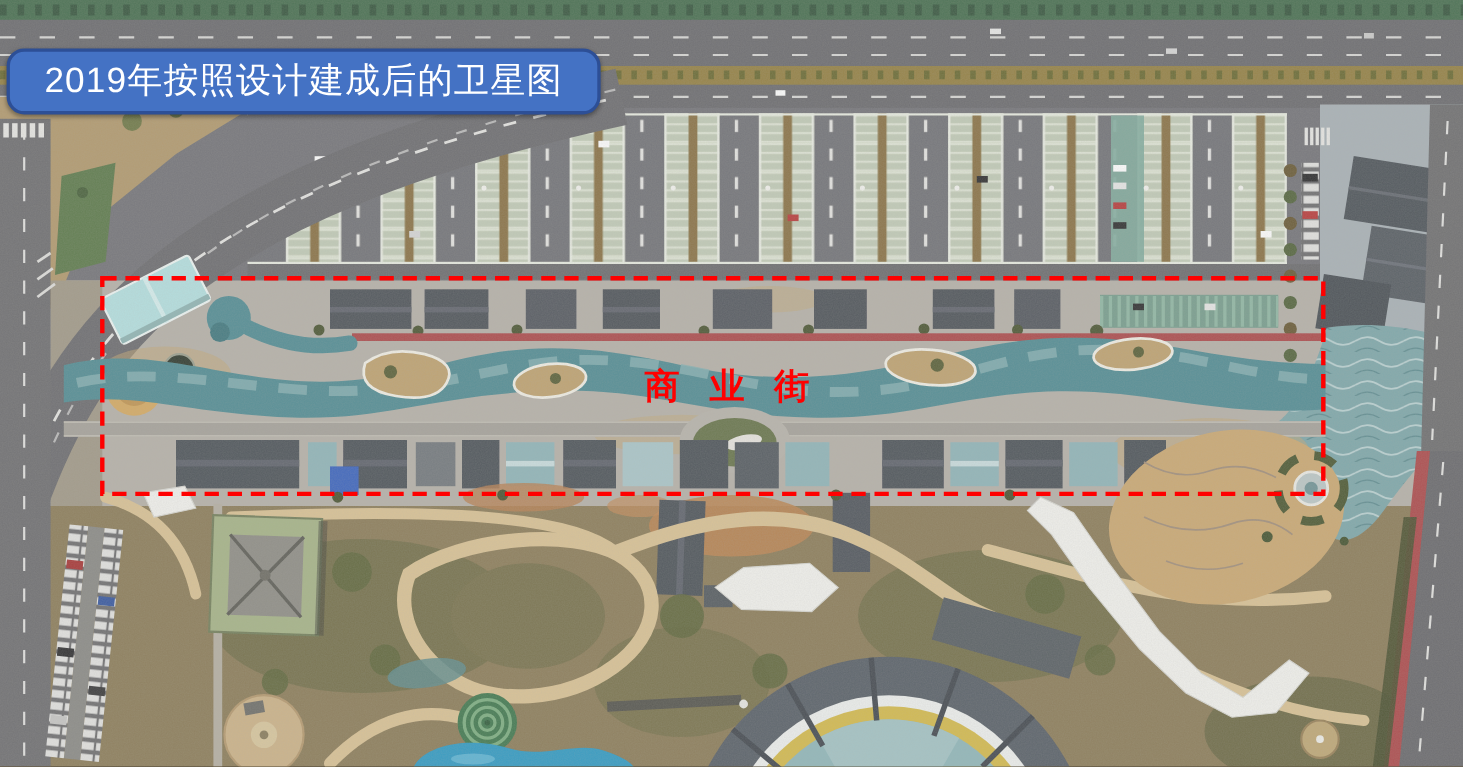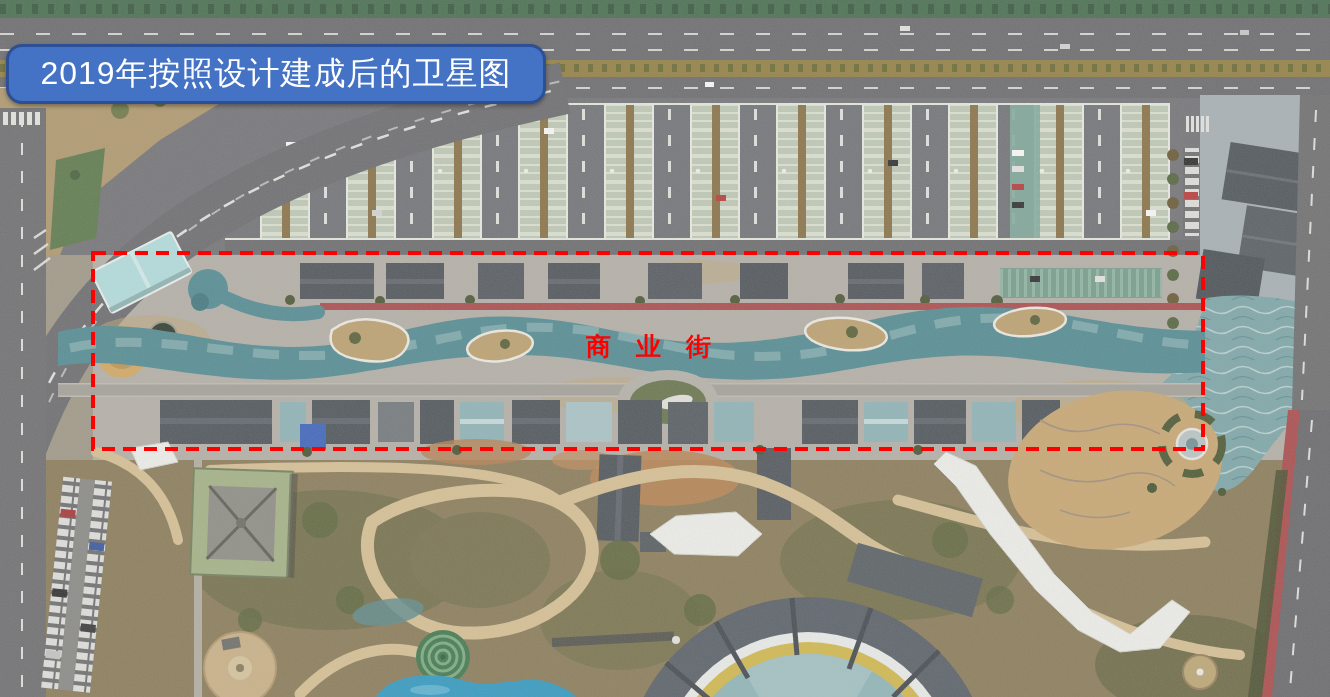--- a/index.html
+++ b/index.html
@@ -8,21 +8,21 @@
   svg.scene{position:absolute;left:0;top:0;
             filter:blur(.45px) saturate(.92) contrast(.97);}
   svg.anno-overlay{position:absolute;left:0;top:0;pointer-events:none;}
   .title-box{position:absolute;left:6px;top:3px;width:540px;height:60px;
     background:var(--title-bg,#4472C4);border:3px solid var(--title-border,#2D4F96);
     border-radius:16px;box-sizing:border-box;display:flex;align-items:center;
     justify-content:center;box-shadow:0 2px 4px rgba(0,0,0,.35);margin-top:41px;}
   .title-box span{color:var(--title-text,#fff);font-size:32px;font-weight:500;
     letter-spacing:1px;white-space:nowrap;}
   .street-label{position:absolute;left:586px;top:330px;
-    color:var(--annotation-red,#FF0000);font-size:25px;font-weight:700;
+    color:var(--annotation-red,#FF0000);font-size:32px;font-weight:700;
     letter-spacing:9px;white-space:pre;}
 </style>
 </head>
 <body>
 
 <div class="stage">
 
 <svg class="scene" width="1330" height="697" viewBox="0 0 1330 697" aria-hidden="true">
   <defs>
     <pattern id="ribs" width="8" height="8" patternUnits="userSpaceOnUse">

